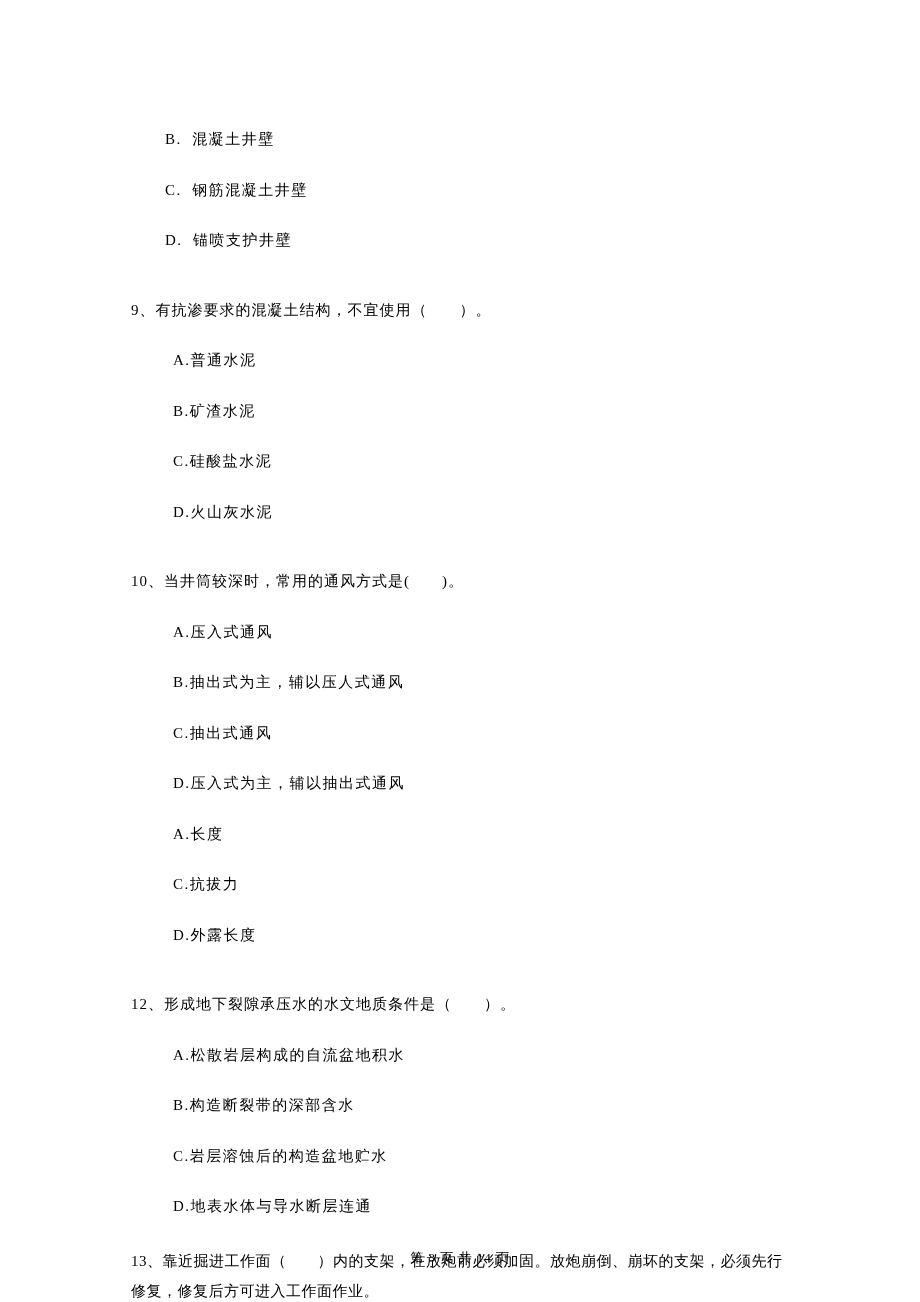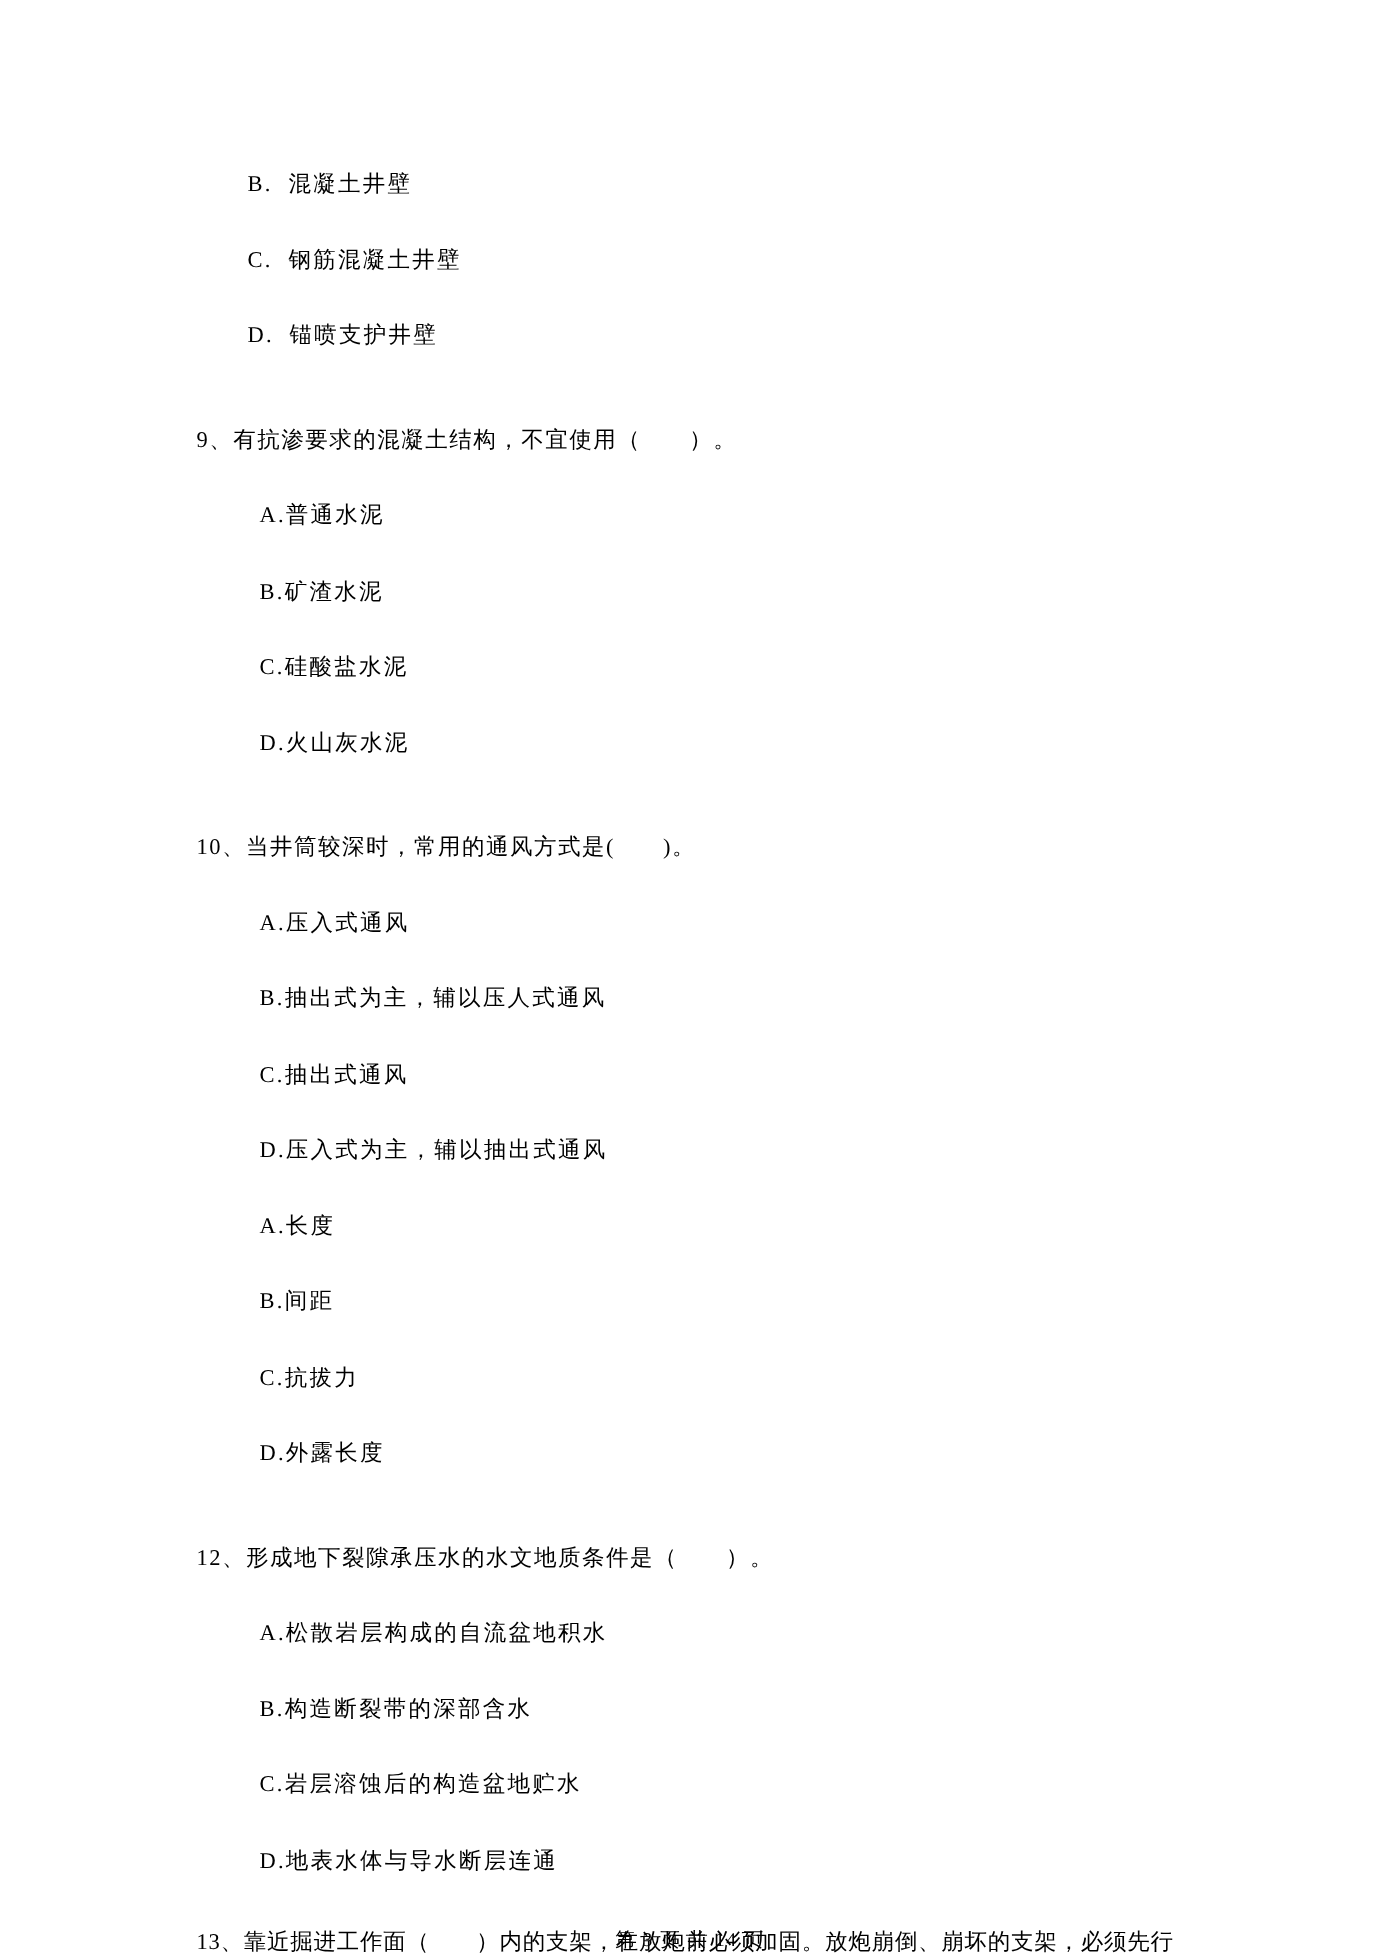--- a/index.html
+++ b/index.html
@@ -20,20 +20,21 @@
     padding: 112px 123px 0 123px;
   }
   .line {
     margin: 0;
     white-space: pre-wrap;
   }
   .option-sub1 {
     padding-left: 42px;
     margin-bottom: 28px;
     letter-spacing: 1.5px;
+    margin-top: 16px;
   }
   .option-sub2 {
     padding-left: 50px;
     margin-bottom: 28px;
     letter-spacing: 1.5px;
     font-family: Liberation Serif, serif;
   }
   .question {
     padding-left: 8px;
     margin-bottom: 28px;
@@ -71,21 +72,20 @@
   <p class="line option-sub2">C.硅酸盐水泥</p>
   <p class="line option-sub2">D.火山灰水泥</p>
 
   <p class="line question">10、当井筒较深时，常用的通风方式是(　　)。</p>
   <p class="line option-sub2">A.压入式通风</p>
   <p class="line option-sub2">B.抽出式为主，辅以压人式通风</p>
   <p class="line option-sub2">C.抽出式通风</p>
   <p class="line option-sub2">D.压入式为主，辅以抽出式通风</p>
 
   <p class="line option-sub2">A.长度</p>
-  <p class="line option-sub2">B.间距</p>
   <p class="line option-sub2">C.抗拔力</p>
   <p class="line option-sub2">D.外露长度</p>
 
   <p class="line question">12、形成地下裂隙承压水的水文地质条件是（　　）。</p>
   <p class="line option-sub2">A.松散岩层构成的自流盆地积水</p>
   <p class="line option-sub2">B.构造断裂带的深部含水</p>
   <p class="line option-sub2">C.岩层溶蚀后的构造盆地贮水</p>
   <p class="line option-sub2">D.地表水体与导水断层连通</p>
 
   <p class="line question-multi">13、靠近掘进工作面（　　）内的支架，在放炮前必须加固。放炮崩倒、崩坏的支架，必须先行修复，修复后方可进入工作面作业。</p>

